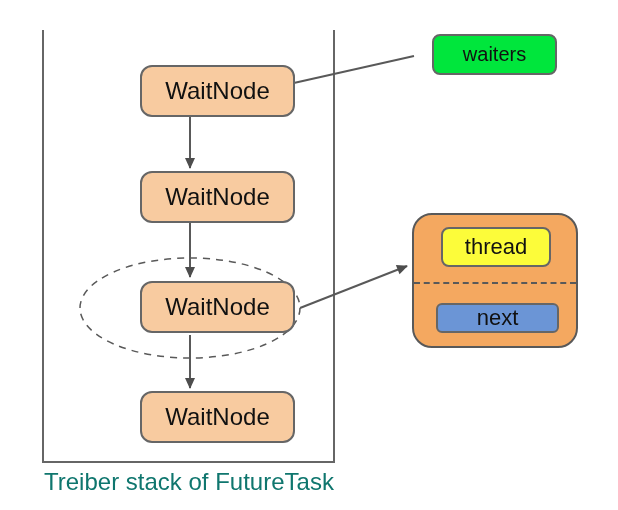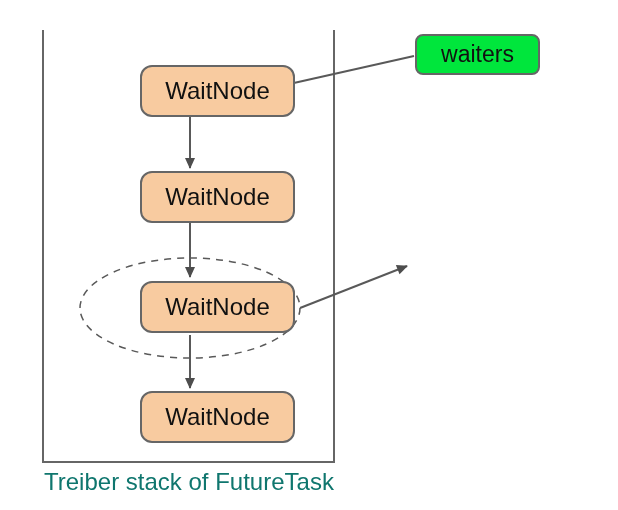--- a/index.html
+++ b/index.html
@@ -52,32 +52,32 @@
     z-index: 2;
     margin-left: 28px;
   }
   .node-1 { left: 112px; top: 65px; }
   .node-2 { left: 112px; top: 171px; }
   .node-3 { left: 112px; top: 281px; }
   .node-4 { left: 112px; top: 391px; }
 
   .waiters {
     position: absolute;
-    left: 415px;
+    left: 432px;
     top: 34px;
     width: 125px;
     height: 41px;
     box-sizing: border-box;
     background: #00E63C;
     border: 2px solid #666666;
     border-radius: 8px;
     display: flex;
     align-items: center;
     justify-content: center;
-    font-size: 23px;
+    font-size: 20px;
     color: #111111;
     z-index: 2;
   }
   .detail-card {
     position: absolute;
     left: 412px;
     top: 213px;
     width: 166px;
     height: 135px;
     box-sizing: border-box;
@@ -156,16 +156,21 @@
     <line x1="300" y1="308" x2="407" y2="266" stroke="#595959" stroke-width="2" marker-end="url(#arrow)"></line>
   </svg>
 
   <div class="node node-1">WaitNode</div>
   <div class="node node-2">WaitNode</div>
   <div class="node node-3">WaitNode</div>
   <div class="node node-4">WaitNode</div>
 
   <div class="waiters">waiters</div>
 
+  <div class="detail-card">
+    <div class="thread-field">thread</div>
+    <div class="field-divider"></div>
+    <div class="next-field">next</div>
+  </div>
 
   <div class="caption">Treiber stack of FutureTask</div>
 
 </div>
 
 </body></html>

